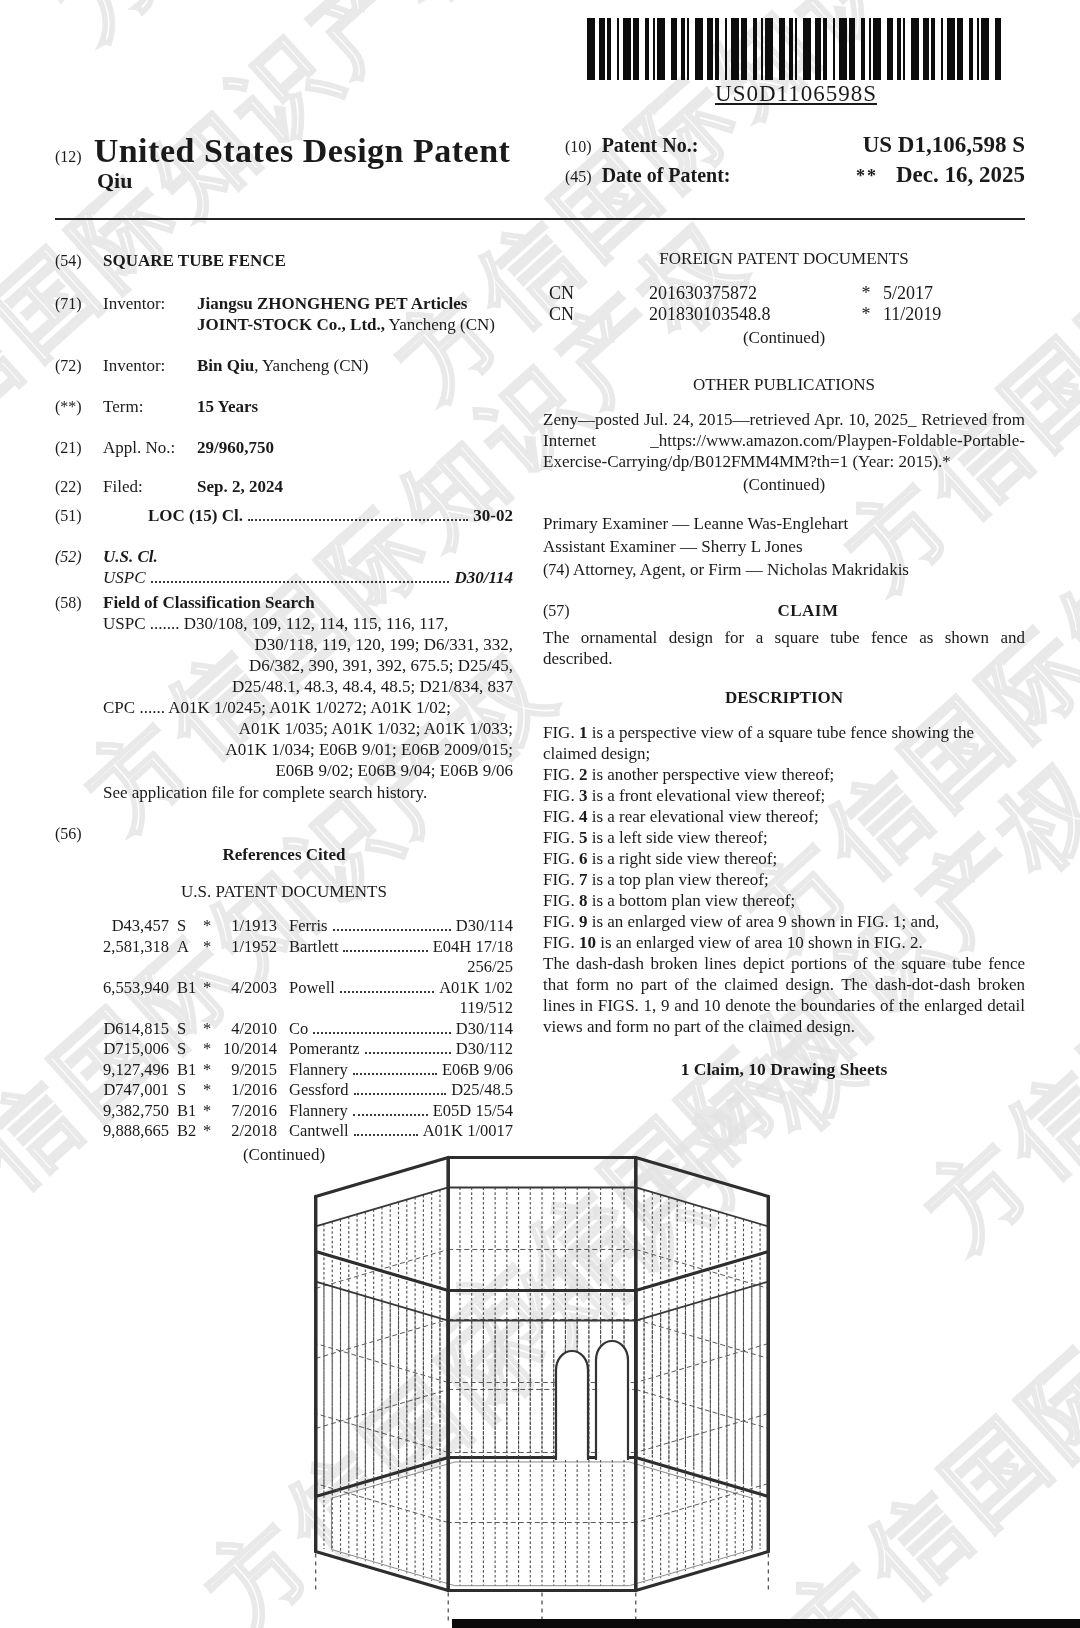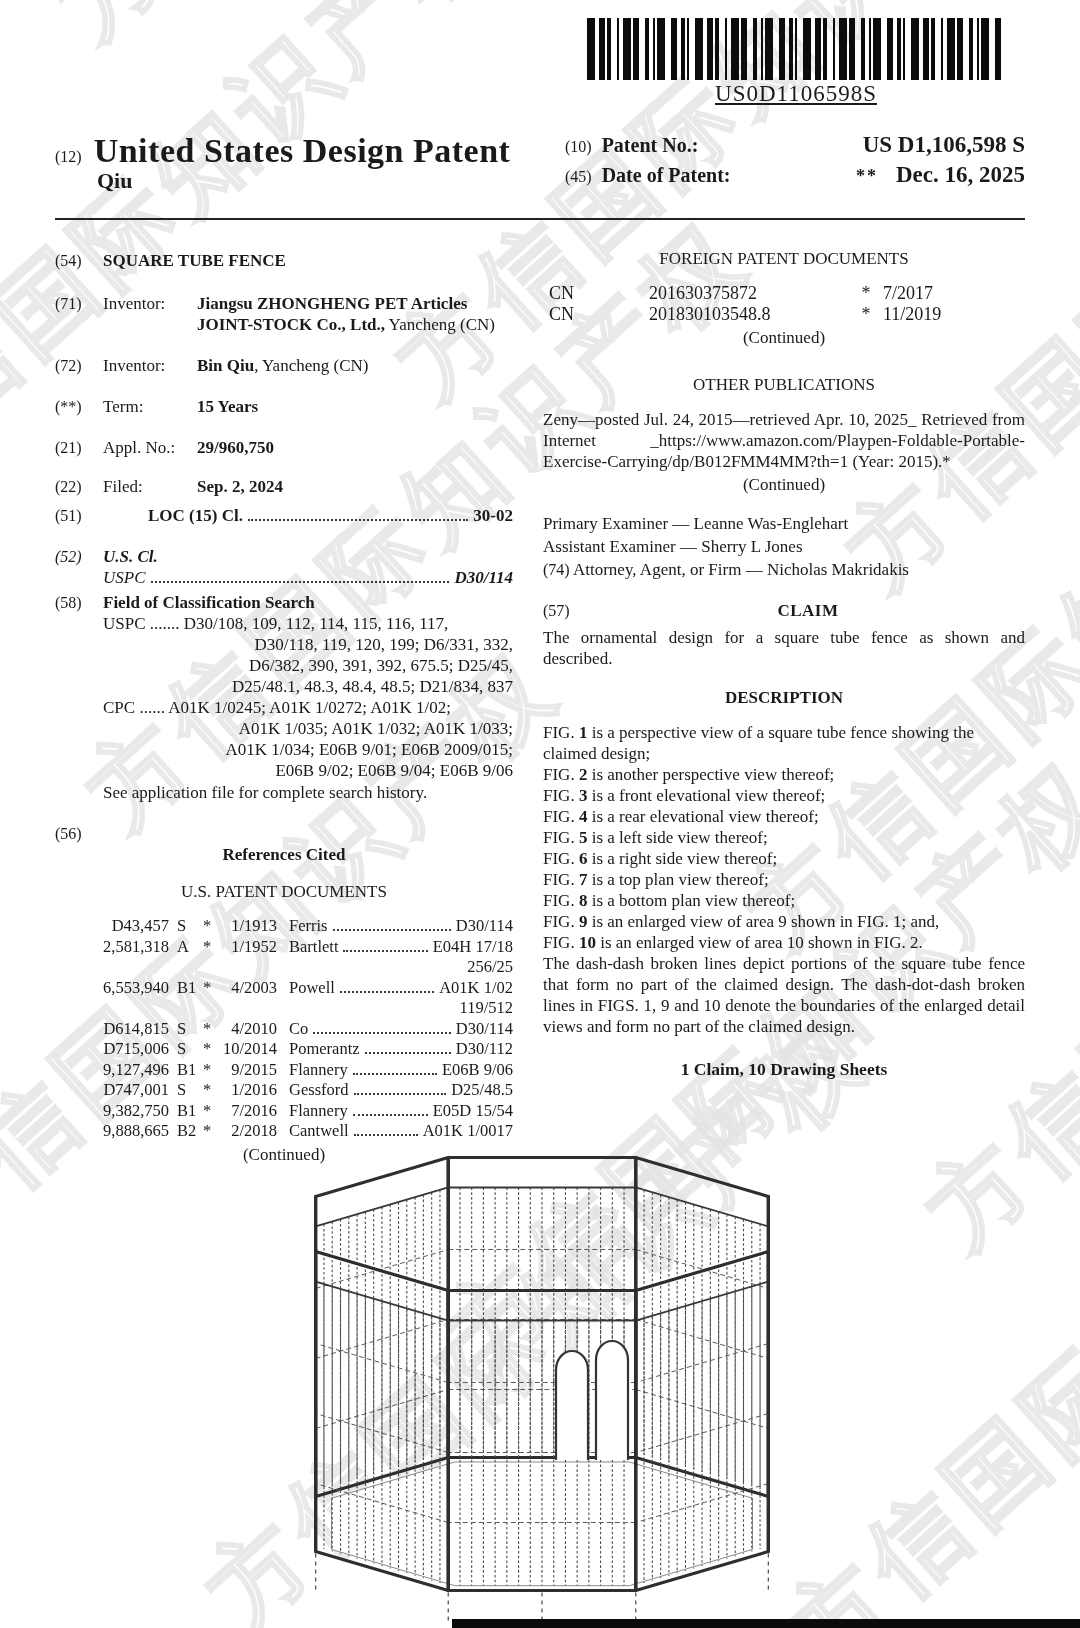--- a/index.html
+++ b/index.html
@@ -341,21 +341,21 @@
       <div class="cont">(Continued)</div>
     </div>
 
     <div id="rcol">
       <div class="sec-title" style="margin-top:8px;font-weight:normal;">FOREIGN PATENT DOCUMENTS</div>
       <div id="foreign-rows" style="margin-top:14px;">
           <div class="for-row">
             <span class="for-country">CN</span>
             <span class="for-num">201630375872</span>
             <span class="for-star">*</span>
-            <span class="for-date">7/2017</span>
+            <span class="for-date">5/2017</span>
           </div>
           <div class="for-row">
             <span class="for-country">CN</span>
             <span class="for-num">201830103548.8</span>
             <span class="for-star">*</span>
             <span class="for-date">11/2019</span>
           </div>
         </div>
       <div class="cont">(Continued)</div>
 

